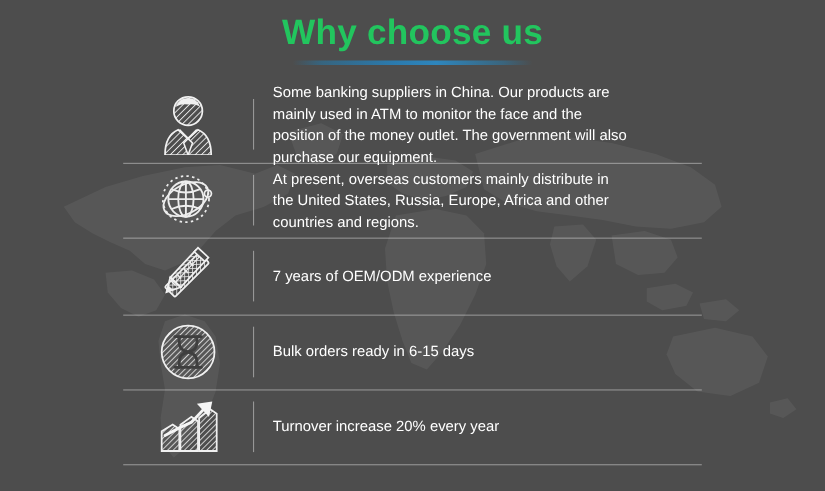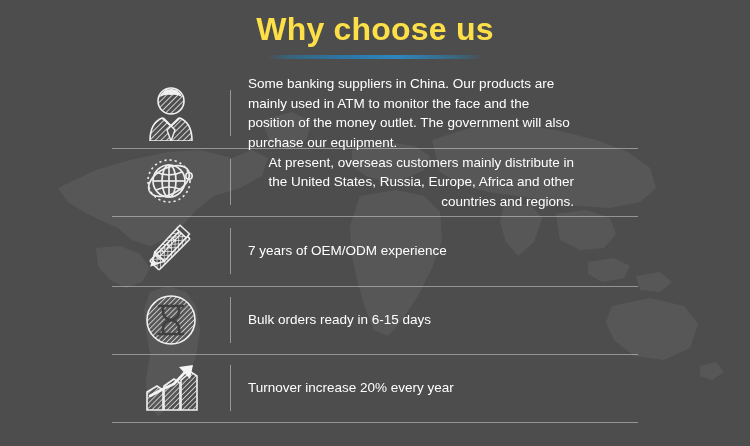--- a/index.html
+++ b/index.html
@@ -35,21 +35,21 @@
   .heading-wrap {
     position: absolute;
     top: 8px;
     left: 0;
     width: 750px;
     text-align: center;
   }
   .heading {
     font-size: 32px;
     font-weight: bold;
-    color: #fde047;
+    color: #22c55e;
     letter-spacing: 0.2px;
     line-height: 42px;
     margin: 0;
   }
   .heading-underline {
     width: 218px;
     height: 4px;
     margin: 5px auto 0 auto;
     border-radius: 2px;
     background: linear-gradient(to right,
@@ -172,21 +172,21 @@
         </svg>
       </div>
       <div class="row-sep"></div>
       <div class="row-text">
         <p>Some banking suppliers in China. Our products are mainly used in ATM to monitor the face and the position of the money outlet. The government will also purchase our equipment.</p>
       </div>
     </div>
 
     <div class="hr" style="top:70px;"></div>
 
-    <div class="row" style="height:68px;text-align:right;">
+    <div class="row" style="height:68px;">
       <div class="row-icon">
         <svg width="56" height="54" viewBox="0 0 56 54" aria-hidden="true">
           <g fill="none" stroke="#ededed" stroke-width="1.7">
             <circle cx="26" cy="26" r="16"></circle>
             <ellipse cx="26" cy="26" rx="7" ry="16"></ellipse>
             <line x1="10" y1="26" x2="42" y2="26"></line>
             <line x1="26" y1="10" x2="26" y2="42"></line>
             <path d="M13 17 Q26 23 39 17"></path>
             <path d="M13 35 Q26 29 39 35"></path>
 

